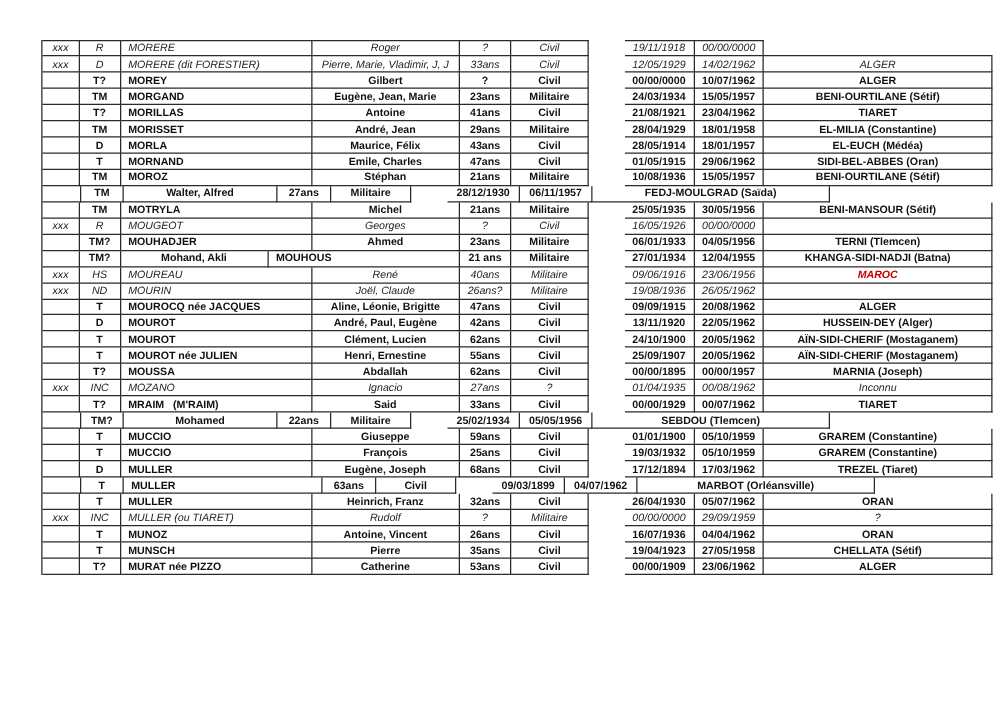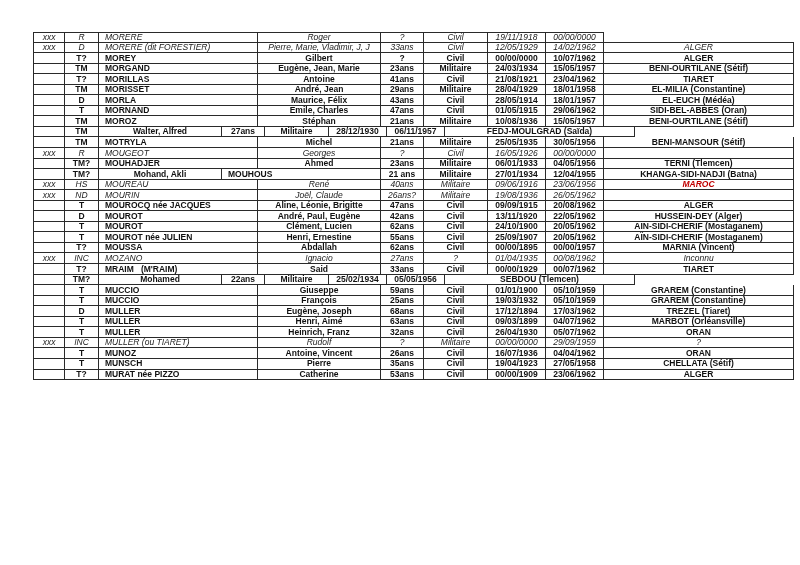--- a/index.html
+++ b/index.html
@@ -10,21 +10,21 @@
   }
   .page {
     position: relative;
     width: 800px; height: 565px;
     background: #ffffff;
     overflow: hidden;
   }
   .victims-table {
     position: absolute;
     left: 33px; top: 32px;
-    width: 761px; height: 348px;
+    width: 761px; height: 428px;
     display: flex;
     flex-direction: column;
     border-left: 1px solid #2a2a2a;
   }
   .row { flex: 1 1 0; display: flex; min-height: 0; }
   .cell {
     border-right: 1px solid #2a2a2a;
     border-bottom: 1px solid #2a2a2a;
     display: flex;
     align-items: center;
@@ -38,21 +38,21 @@
   
   .row:first-child .cell { border-top: 1px solid #2a2a2a; }
   .row:first-child .c-place { border-top: none; border-right: none; }
 
   .c-flag    { width: 31px; }
   .c-code    { width: 34px; }
   .c-surname { width: 159px; justify-content: flex-start; padding-left: 6px; }
   .c-names   { width: 123px; }
   .c-age     { width: 43px; }
   .c-status  { width: 64px; }
-  .c-bdate   { width: 58px; }
+  .c-bdate   { width: 58px; margin-left: 29px; }
   .c-ddate   { width: 58px; }
   .c-place   { width: 190px; }
 
   .row.bd .cell { font-weight: 700; }
   .row.it .cell { font-style: italic; font-weight: 400; color: #222222; }
   .row.it .c-place { font-style: italic; }
 </style>
 </head>
 <body>
 
@@ -279,21 +279,21 @@
   </div>
       <div class="row bd">
     <div class="cell c-flag"></div>
     <div class="cell c-code">T?</div>
     <div class="cell c-surname">MOUSSA</div>
     <div class="cell c-names">Abdallah</div>
     <div class="cell c-age">62ans</div>
     <div class="cell c-status">Civil</div>
     <div class="cell c-bdate">00/00/1895</div>
     <div class="cell c-ddate">00/00/1957</div>
-    <div class="cell c-place">MARNIA (Vincent)</div>
+    <div class="cell c-place">MARNIA (Joseph)</div>
   </div>
       <div class="row it">
     <div class="cell c-flag">xxx</div>
     <div class="cell c-code">INC</div>
     <div class="cell c-surname">MOZANO</div>
     <div class="cell c-names">Ignacio</div>
     <div class="cell c-age">27ans</div>
     <div class="cell c-status">?</div>
     <div class="cell c-bdate">01/04/1935</div>
     <div class="cell c-ddate">00/08/1962</div>
@@ -350,21 +350,20 @@
     <div class="cell c-age">68ans</div>
     <div class="cell c-status">Civil</div>
     <div class="cell c-bdate">17/12/1894</div>
     <div class="cell c-ddate">17/03/1962</div>
     <div class="cell c-place">TREZEL (Tiaret)</div>
   </div>
       <div class="row bd">
     <div class="cell c-flag"></div>
     <div class="cell c-code">T</div>
     <div class="cell c-surname">MULLER</div>
-    <div class="cell c-names">Henri, Aimé</div>
     <div class="cell c-age">63ans</div>
     <div class="cell c-status">Civil</div>
     <div class="cell c-bdate">09/03/1899</div>
     <div class="cell c-ddate">04/07/1962</div>
     <div class="cell c-place">MARBOT (Orléansville)</div>
   </div>
       <div class="row bd">
     <div class="cell c-flag"></div>
     <div class="cell c-code">T</div>
     <div class="cell c-surname">MULLER</div>

